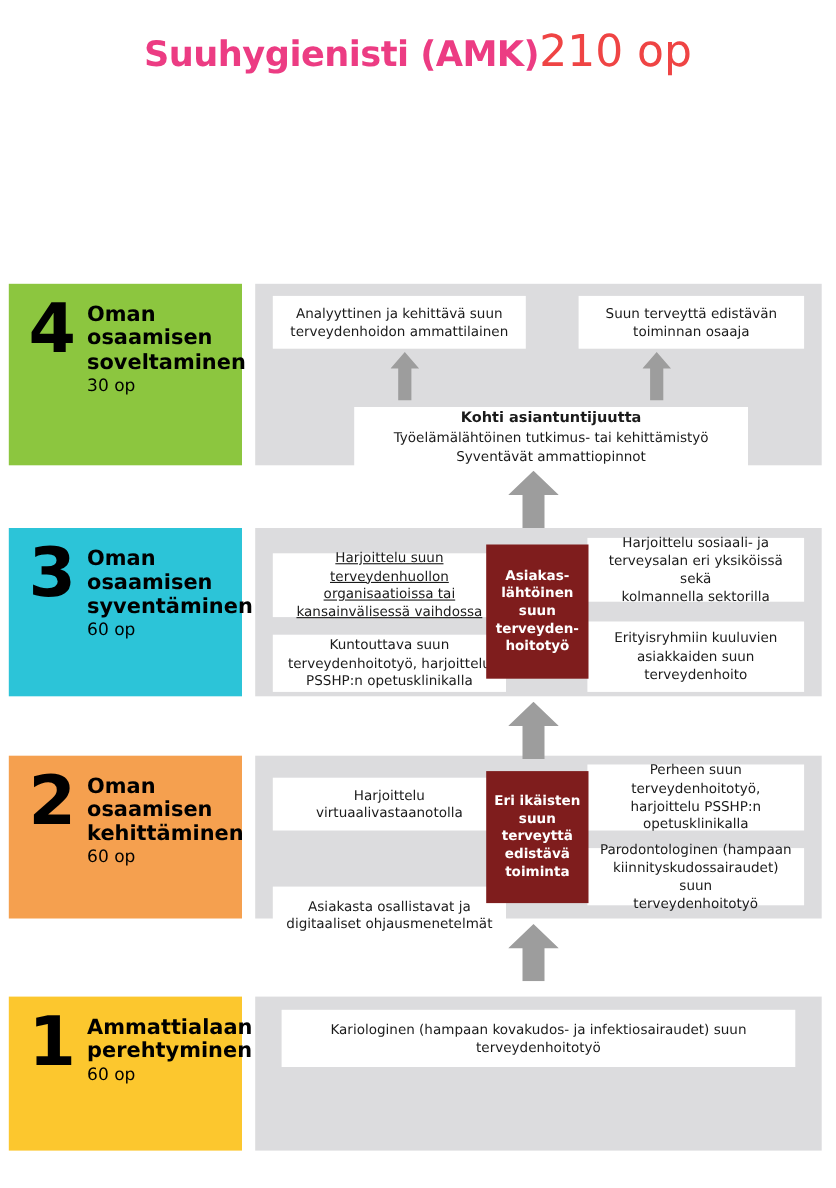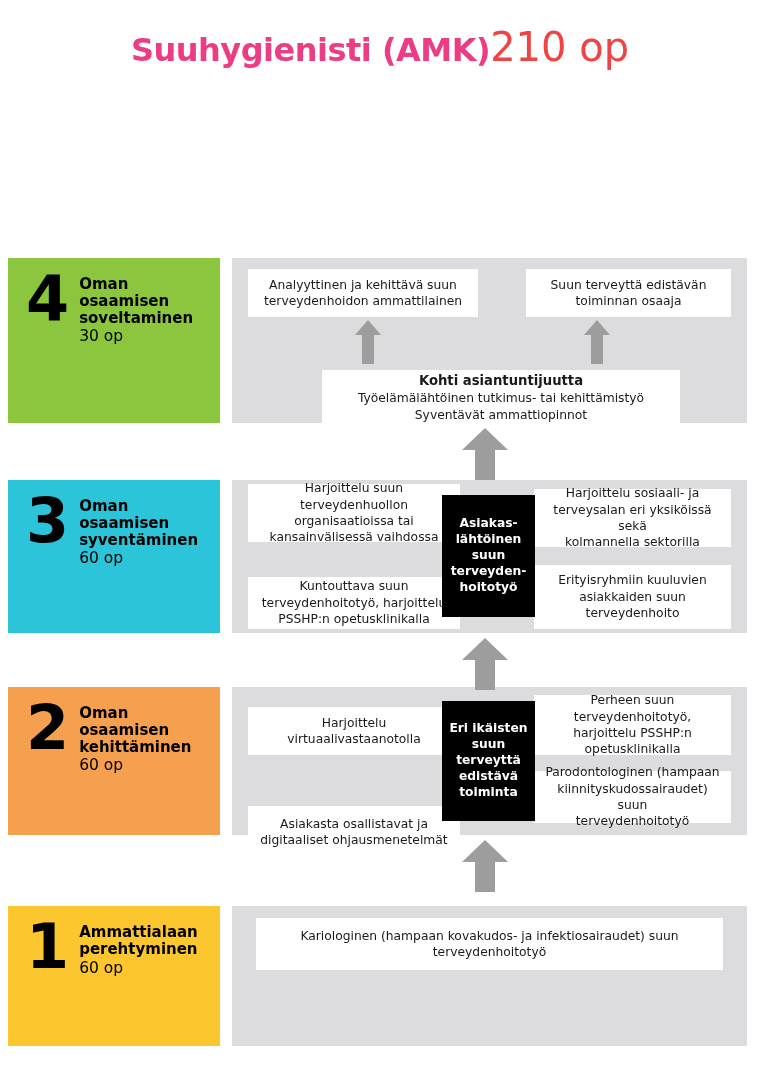--- a/index.html
+++ b/index.html
@@ -60,21 +60,21 @@
     font-weight: bold;
     line-height: 0.88;
     color: #000000;
     margin: 2px 10px 0 18px;
     font-family: "DejaVu Sans", "Liberation Sans", sans-serif;
   }
   .badge-text {
     padding-top: 6px;
   }
   .badge-title {
-    font-size: 15px;
+    font-size: 19px;
     font-weight: bold;
     line-height: 1.12;
     color: #000000;
     white-space: pre-line;
   }
   .badge-credits {
     font-size: 15.5px;
     font-weight: normal;
     color: #000000;
     line-height: 1.25;
@@ -108,21 +108,21 @@
     flex-direction: column;
     line-height: 1.36;
   }
   .card .hd {
     font-weight: bold;
     font-size: 13.2px;
   }
 
   .pinkbox {
     position: absolute;
-    background: #000000;
+    background: #7f1d1d;
     color: #ffffff;
     font-weight: bold;
     font-size: 12.3px;
     line-height: 1.3;
     display: flex;
     align-items: center;
     justify-content: center;
     text-align: center;
     white-space: pre-line;
     z-index: 5;
@@ -206,21 +206,21 @@
     <div class="badge-text">
       <div class="badge-title">Oman
 osaamisen
 syventäminen</div>
       <div class="badge-credits">60 op</div>
     </div>
   </div>
 
   <div class="panel" id="panel-3" style="height:153px;">
 
-    <div class="card" style="left:16px;top:4px;width:212px;height:58px;">Harjoittelu suun
+    <div class="card" style="left:16px;top:23px;width:212px;height:58px;text-decoration:underline;">Harjoittelu suun
 terveydenhuollon
 organisaatioissa tai
 kansainvälisessä vaihdossa</div>
 
     <div class="card" style="left:302px;top:9px;width:197px;height:58px;">Harjoittelu sosiaali- ja
 terveysalan eri yksiköissä sekä
 kolmannella sektorilla</div>
 
     <div class="card" style="left:16px;top:97px;width:212px;height:52px;">Kuntouttava suun
 terveydenhoitotyö, harjoittelu

